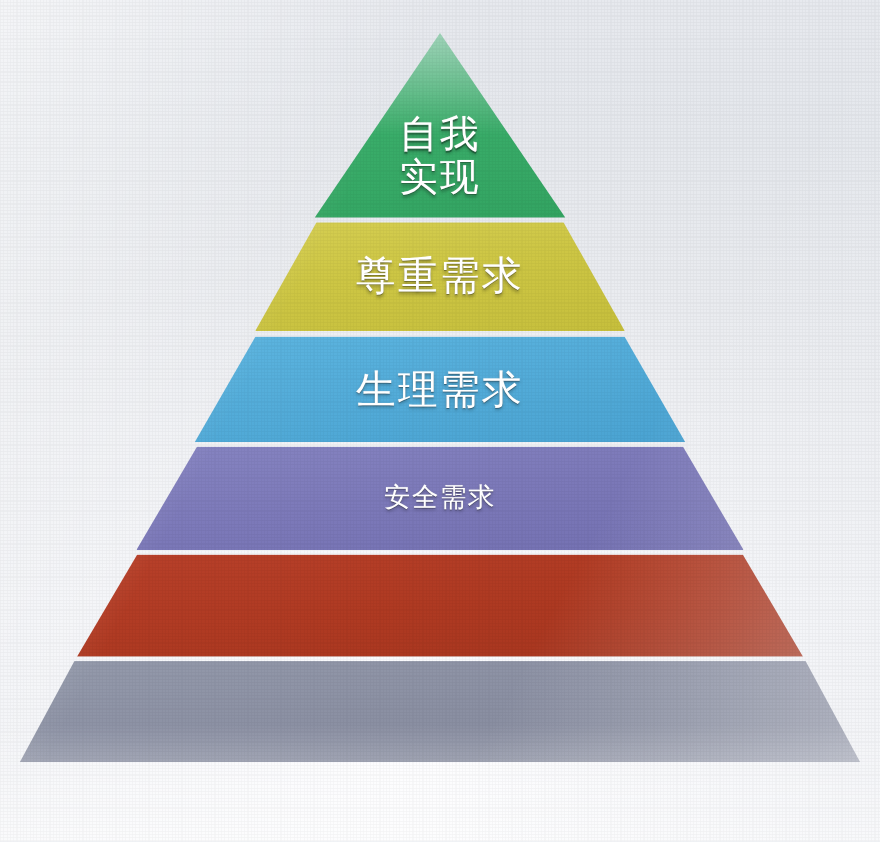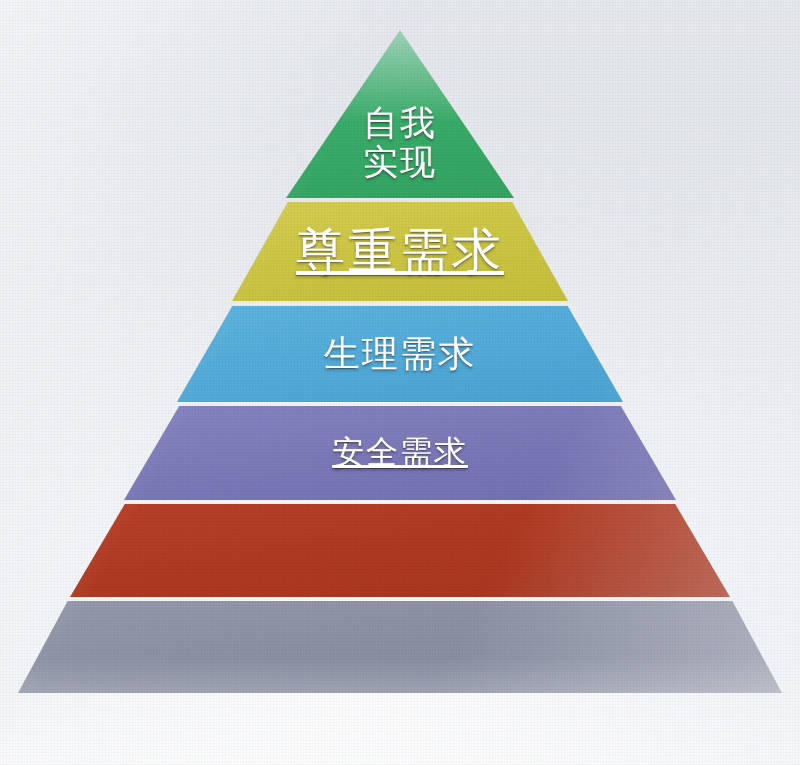--- a/index.html
+++ b/index.html
@@ -102,21 +102,21 @@
     left: 232px;
     top: 202px;
     width: 336px;
     height: 99px;
   }
   #tier-esteem .slab {
     background: linear-gradient(172deg, #d5ce52 0%, #cdc644 45%, #c6bf3c 100%);
     clip-path: polygon(16.6% 0%, 83.4% 0%, 100% 100%, 0% 100%);
     filter: drop-shadow(0 3px 3px rgba(70,75,90,0.28));
   }
-  #tier-esteem .label { font-size: 49px; text-decoration: underline; }
+  #tier-esteem .label { font-size: 36px; }
 
   
   #tier-social {
     left: 177px;
     top: 306px;
     width: 446px;
     height: 96px;
   }
   #tier-social .slab {
     background: linear-gradient(172deg, #5cb4df 0%, #53acd9 48%, #4aa3d2 100%);
@@ -130,21 +130,21 @@
     left: 124px;
     top: 406px;
     width: 552px;
     height: 94px;
   }
   #tier-safety .slab {
     background: linear-gradient(172deg, #8684c1 0%, #7c79b9 48%, #7370b1 100%);
     clip-path: polygon(10% 0%, 90% 0%, 100% 100%, 0% 100%);
     filter: drop-shadow(0 3px 3px rgba(70,75,90,0.28));
   }
-  #tier-safety .label { font-size: 32px; text-decoration: underline; }
+  #tier-safety .label { font-size: 24px; }
 
   
   #tier-physio {
     left: 70px;
     top: 504px;
     width: 660px;
     height: 93px;
   }
   #tier-physio .slab {
     background: linear-gradient(172deg, #b8402a 0%, #af3a22 48%, #a6351e 100%);

